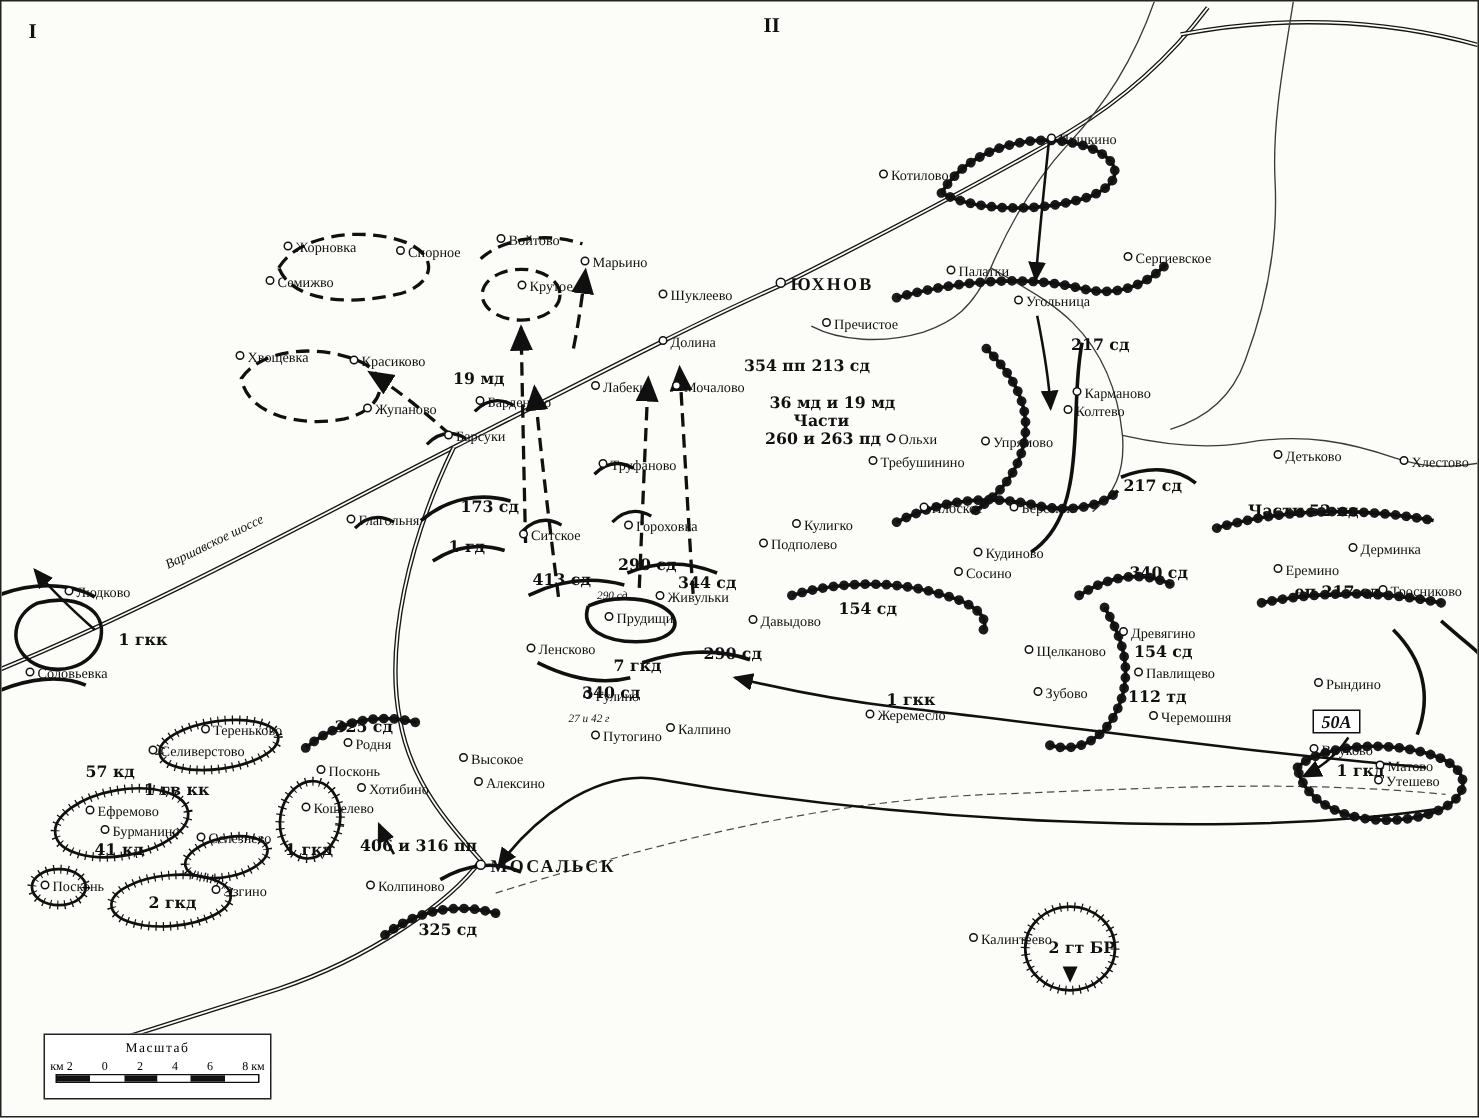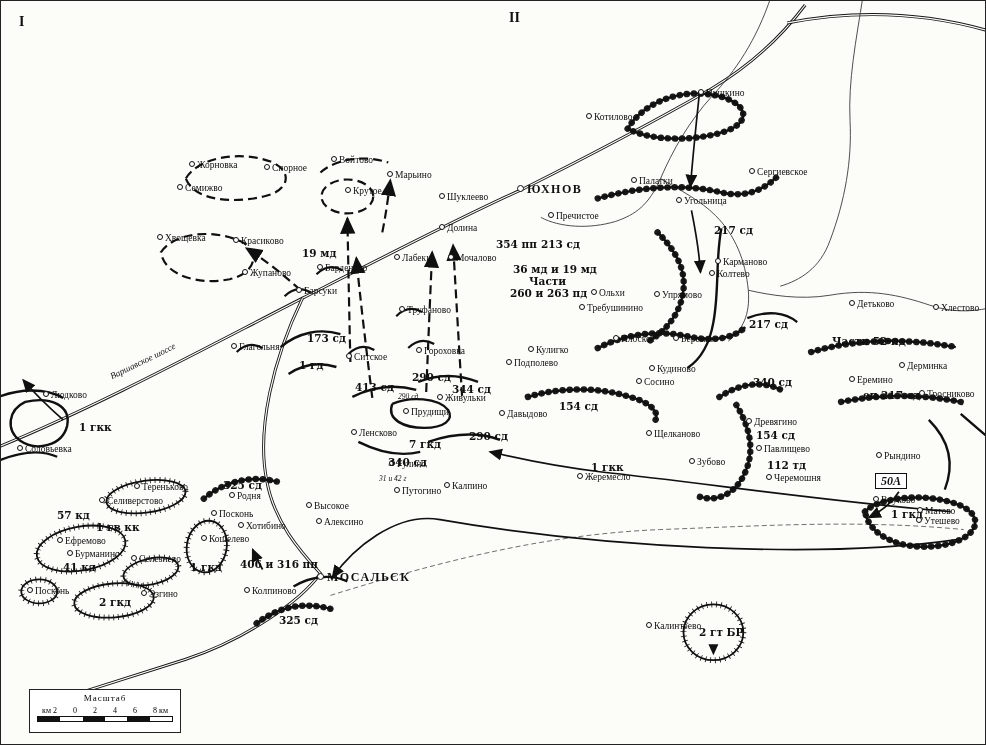--- a/index.html
+++ b/index.html
@@ -40,21 +40,21 @@
   .roadname{font-size:9px;font-style:italic;transform-origin:left top;}
   .army{font-size:12px;font-weight:bold;font-style:italic;border:1.5px solid #101010;padding:1px 5px;background:#fff;}
 
   
   #scale-box{
     position:absolute;left:28px;top:688px;width:152px;height:44px;
     border:1px solid #222;background:#fff;box-sizing:border-box;
     font-size:9px;text-align:center;
   }
   #scale-title{margin-top:3px;letter-spacing:1px;}
-  #scale-ticks{display:flex;justify-content:space-between;width:126px;margin:3px auto 1px auto;font-size:8px;}
+  #scale-ticks{display:flex;justify-content:space-between;width:143px;margin:3px auto 1px auto;font-size:8px;}
   #scale-bar{display:flex;width:134px;height:4px;margin:0 auto;border:1px solid #111;box-sizing:content-box;}
   #scale-bar .seg{flex:1;height:100%;}
 </style>
 </head>
 <body>
 
 <div id="stage">
 
   <svg id="map-svg" viewBox="0 0 986 745" aria-hidden="true">
     <defs>
@@ -274,28 +274,28 @@
       <span class="lbl town" style="left: 436px; top: 393px;">Живульки</span>
       <span class="lbl town" style="left: 402px; top: 407px;">Прудищи</span>
       <span class="lbl town" style="left: 498px; top: 409px;">Давыдово</span>
       <span class="lbl unit" style="left: 558px; top: 400px;">154 сд</span>
       <span class="lbl town" style="left: 388px; top: 419px; margin-top: 40px;">Гулино</span>
       <span class="lbl town" style="left: 350px; top: 428px;">Ленсково</span>
       <span class="lbl unit" style="left: 408px; top: 438px;">7 гкд</span>
       <span class="lbl unit" style="left: 468px; top: 430px;">290 сд</span>
       <span class="lbl town" style="left: 443px; top: 449px; margin-top: 32px;">Калпино</span>
       <span class="lbl unit" style="left: 387px; top: 456px;">340 сд</span>
-      <span class="lbl note" style="left: 378px; top: 474px;">31 и 42 г</span>
+      <span class="lbl note" style="left: 378px; top: 474px;">27 и 42 г</span>
       <span class="lbl town" style="left: 393px; top: 486px;">Путогино</span>
-      <span class="lbl town" style="left: 645px; top: 429px;">Щелканово</span>
+      <span class="lbl town" style="left: 682px; top: 429px;">Щелканово</span>
       <span class="lbl town" style="left: 688px; top: 457px;">Зубово</span>
       <span class="lbl town" style="left: 745px; top: 417px;">Древягино</span>
       <span class="lbl unit" style="left: 755px; top: 429px;">154 сд</span>
       <span class="lbl town" style="left: 755px; top: 444px;">Павлищево</span>
-      <span class="lbl unit" style="left: 751px; top: 459px; padding-left: 15px;">112 тд</span>
+      <span class="lbl unit" style="left: 751px; top: 459px;">112 тд</span>
       <span class="lbl town" style="left: 765px; top: 473px;">Черемошня</span>
       <span class="lbl unit" style="left: 590px; top: 461px;">1 гкк</span>
       <span class="lbl town" style="left: 576px; top: 472px;">Жеремесло</span>
       <span class="lbl town" style="left: 875px; top: 451px;">Рындино</span>
       <span class="lbl army" style="left: 874px; top: 472px;">50А</span>
       <span class="lbl town" style="left: 872px; top: 495px;">Внуково</span>
       <span class="lbl unit" style="left: 890px; top: 508px;">1 гкд</span>
       <span class="lbl town" style="left: 916px; top: 506px;">Матово</span>
       <span class="lbl town" style="left: 915px; top: 516px;">Утешево</span>
       <span class="lbl unit" style="left: 222px; top: 479px;">325 сд</span>

